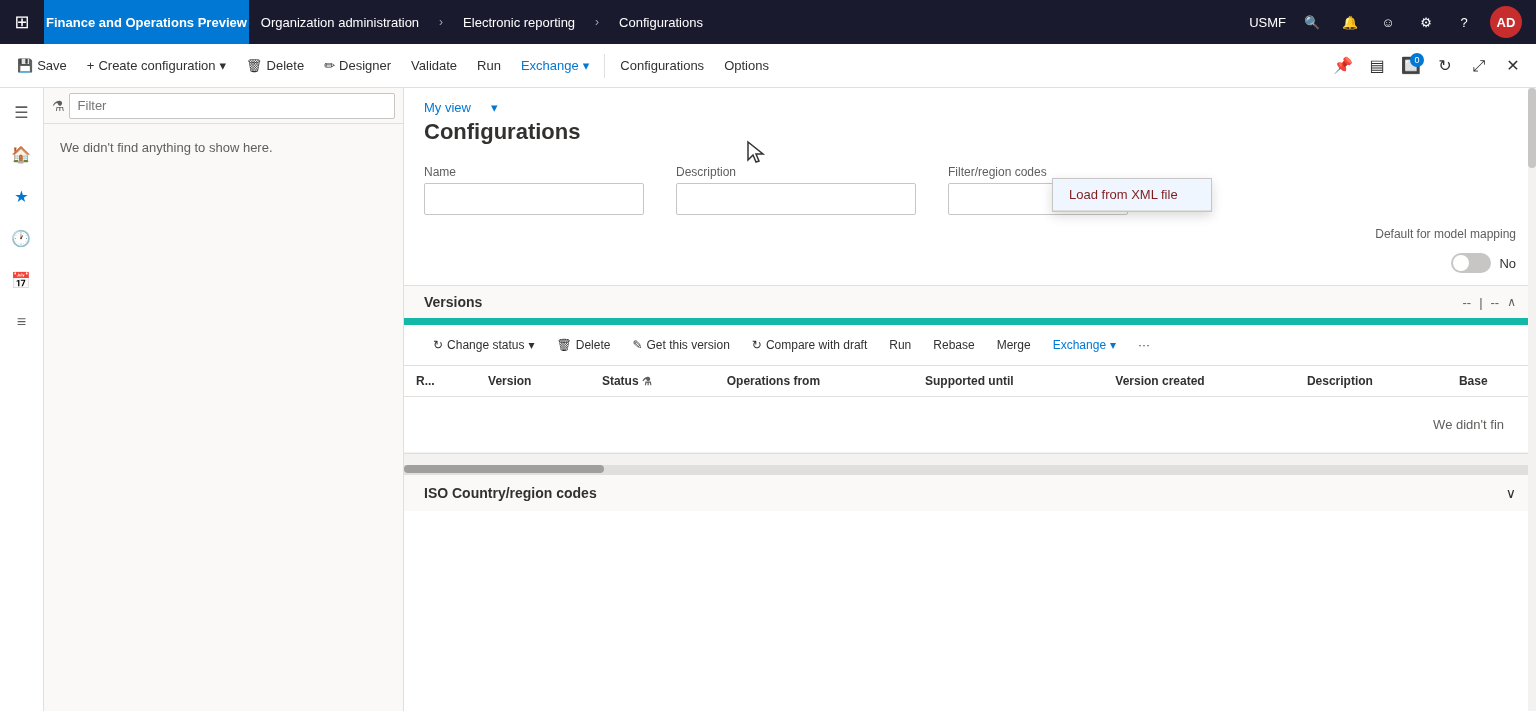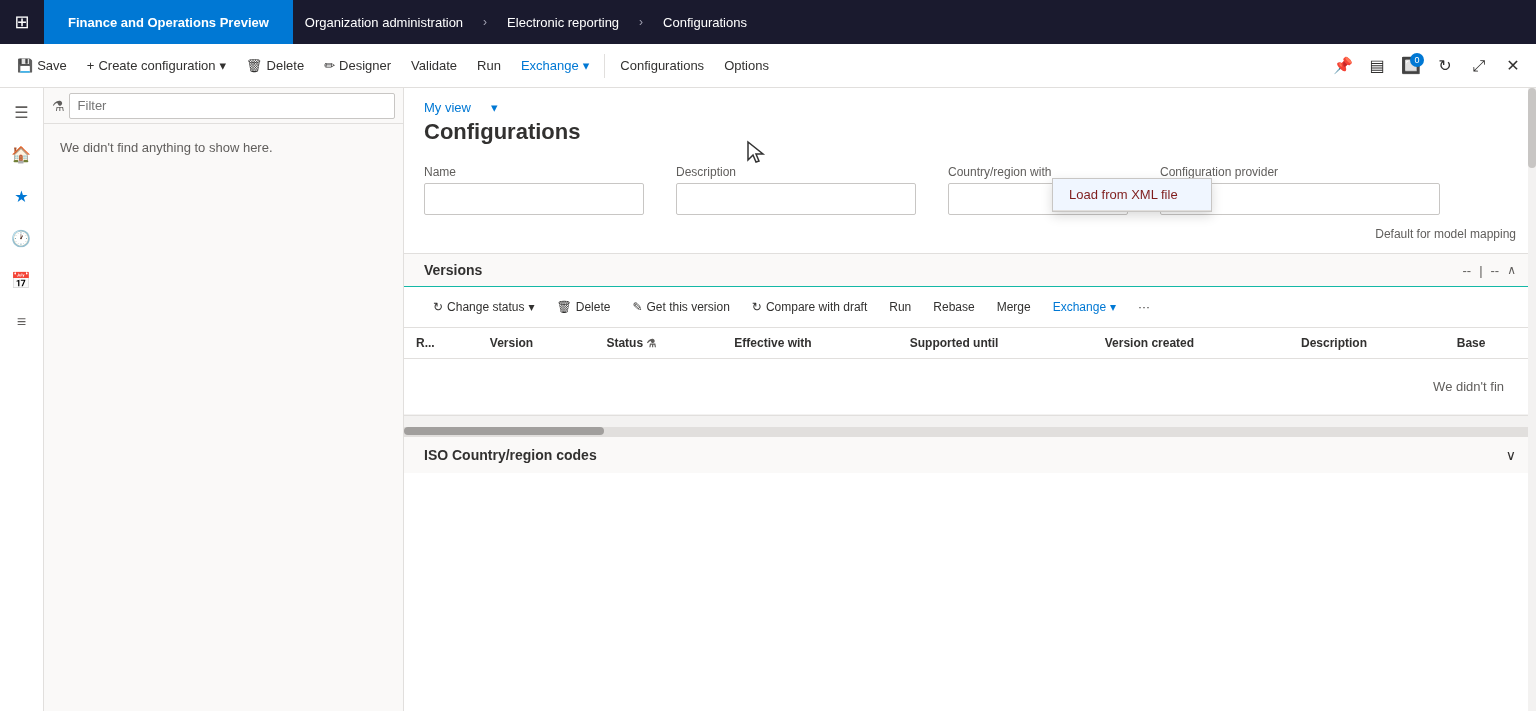--- a/index.html
+++ b/index.html
@@ -17,21 +17,21 @@
       width: 44px;
       height: 44px;
       display: flex; align-items: center; justify-content: center;
       background: #1a1a2e;
       cursor: pointer;
     }
     .top-nav-title {
       background: #0078d4;
       height: 44px;
       display: flex; align-items: center;
-      padding: 0 24px;
+      padding: 0 2px;
       font-size: 13px;
       font-weight: 600;
       color: #fff;
       white-space: nowrap;
     }
     .top-nav-breadcrumb {
       display: flex;
       align-items: center;
       padding: 0 12px;
       height: 44px;
@@ -221,21 +221,21 @@
 
     
     .versions-section {
       margin: 0 0 0 0;
       border: 1px solid #e1dfdd;
       border-left: none; border-right: none;
     }
     .versions-header {
       display: flex; align-items: center;
       padding: 8px 20px;
-      border-bottom: 1px solid #14b8a6;
+      border-bottom: 7px solid #14b8a6;
       background: #faf9f8;
     }
     .versions-title {
       font-size: 14px; font-weight: 600; color: #323130;
     }
     .versions-header-right {
       margin-left: auto;
       display: flex; align-items: center; gap: 8px;
       font-size: 13px; color: #605e5c;
     }
@@ -348,20 +348,45 @@
   <div class="top-nav-title">
     <span>Finance and Operations Preview</span>
   </div>
   <div class="top-nav-breadcrumb">
     <span style="cursor:pointer;">Organization administration</span>
     <span class="breadcrumb-sep">›</span>
     <span style="cursor:pointer;">Electronic reporting</span>
     <span class="breadcrumb-sep">›</span>
     <span style="cursor:pointer;">Configurations</span>
   </div>
+  <div class="top-nav-right">
+    <div class="nav-btn">
+      <span>USMF</span>
+    </div>
+    <div class="nav-btn">
+      <span>🔍</span>
+    </div>
+    <div class="nav-btn">
+      <span>🔔</span>
+    </div>
+    <div class="nav-btn">
+      <span>☺</span>
+    </div>
+    <div class="nav-btn">
+      <span>⚙</span>
+    </div>
+    <div class="nav-btn">
+      <span>?</span>
+    </div>
+    <div class="nav-btn">
+      <div class="user-badge">
+        <span>AD</span>
+      </div>
+    </div>
+  </div>
 </div>
 
 <div class="toolbar">
   <button class="toolbar-btn">
     <span>💾</span>
     <span>Save</span>
   </button>
   <button class="toolbar-btn">
     <span>+</span>
     <span>Create configuration</span>
@@ -458,38 +483,38 @@
         <input class="form-input field-name" type="text" style="">
       </div>
       <div class="form-field">
         <label class="form-label">
           <span>Description</span>
         </label>
         <input class="form-input field-desc" type="text" style="">
       </div>
       <div class="form-field">
         <label class="form-label">
-          <span>Country/region with</span>
+          <span>Filter/region codes</span>
         </label>
         <input class="form-input field-country" type="text" style="">
-      </div>
-      <div class="form-field">
-        <label class="form-label">
-          <span>Configuration provider</span>
-        </label>
-        <input class="form-input field-provider" type="text" style="">
       </div>
     </div>
 
     <div class="default-mapping-row">
       <div style="margin-left: auto; display:flex; align-items:center; gap:8px; margin-right: 0; padding-right:0;">
         <span style="font-size:12px; color:#605e5c;">
           <span>Default for model mapping</span>
         </span>
       </div>
+    </div>
+    <div style="padding: 0 20px 12px 20px; display:flex; align-items:center; gap:8px; justify-content:flex-end;">
+      <div class="toggle">
+        <div class="toggle-knob"></div>
+      </div>
+      <span style="font-size:13px; color:#323130;">No</span>
     </div>
 
     <div class="versions-section">
       <div class="versions-header">
         <span class="versions-title">
           <span>Versions</span>
         </span>
         <div class="versions-header-right">
           <span>--</span>
           <span>|</span>
@@ -541,21 +566,21 @@
               <span>R...</span>
             </th>
             <th>
               <span>Version</span>
             </th>
             <th>
               <span>Status</span>
               <span class="table-filter-icon"> ⚗</span>
             </th>
             <th>
-              <span>Effective with</span>
+              <span>Operations from</span>
             </th>
             <th>
               <span>Supported until</span>
             </th>
             <th>
               <span>Version created</span>
             </th>
             <th>
               <span>Description</span>
             </th>

